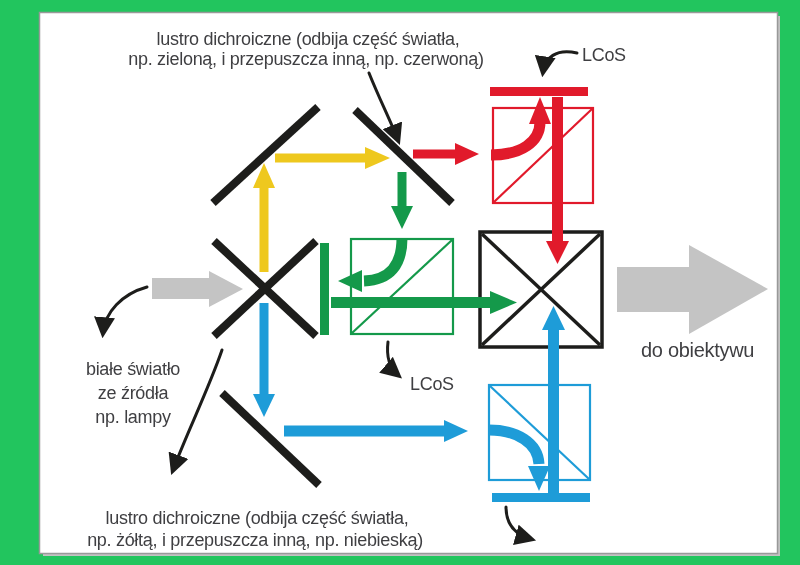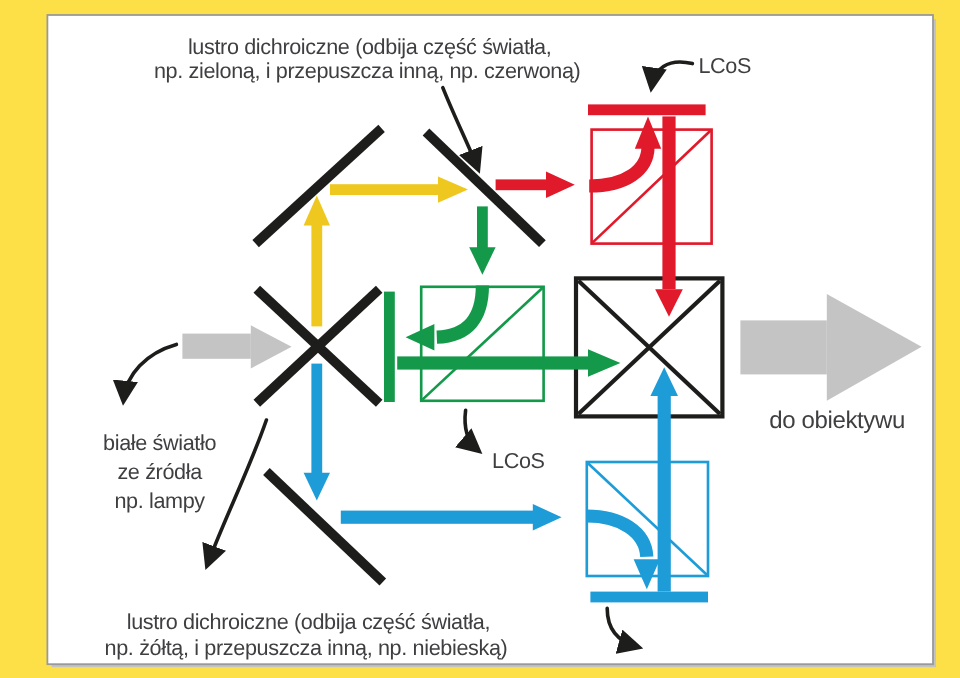--- a/index.html
+++ b/index.html
@@ -1,20 +1,20 @@
 <!DOCTYPE html>
 <html style="--red: #e11a2b; --green: #14994a; --blue: #1e9cd8; --yellow: #eec81e; --gray-beam: #c4c4c4; --black: #1d1d1b; --text: #3f3f42; --frame: #999999;"><head>
 <meta charset="utf-8">
 <style>
   html,body{margin:0;padding:0;background:#ffffff;}
   :root{
     --red:#e11a2b; --green:#14994a; --blue:#1e9cd8; --yellow:#eec81e;
     --gray-beam:#c4c4c4; --black:#1d1d1b; --text:#3f3f42; --frame:#999999;
   }
-  .stage{position:relative;width:800px;height:565px;background:#fde047;overflow:hidden;}
+  .stage{position:relative;width:800px;height:565px;background:#22c55e;overflow:hidden;}
   svg{display:block;}
   svg text{font-family:"Liberation Sans","DejaVu Sans",sans-serif;fill:var(--text);
            font-size:18px;letter-spacing:-0.3px;}
   .t-lg{font-size:20px;}
   .frame{fill:#ffffff;stroke:var(--frame);stroke-width:1.5;}
   .f-shadow{fill:#c2c2c2;}
   .mirror{stroke:var(--black);stroke-width:8;}
   .f-gray{fill:var(--gray-beam);}
   .f-red{fill:var(--red);} .f-green{fill:var(--green);} .f-blue{fill:var(--blue);} .f-yellow{fill:var(--yellow);}
   .f-black{fill:var(--black);}

